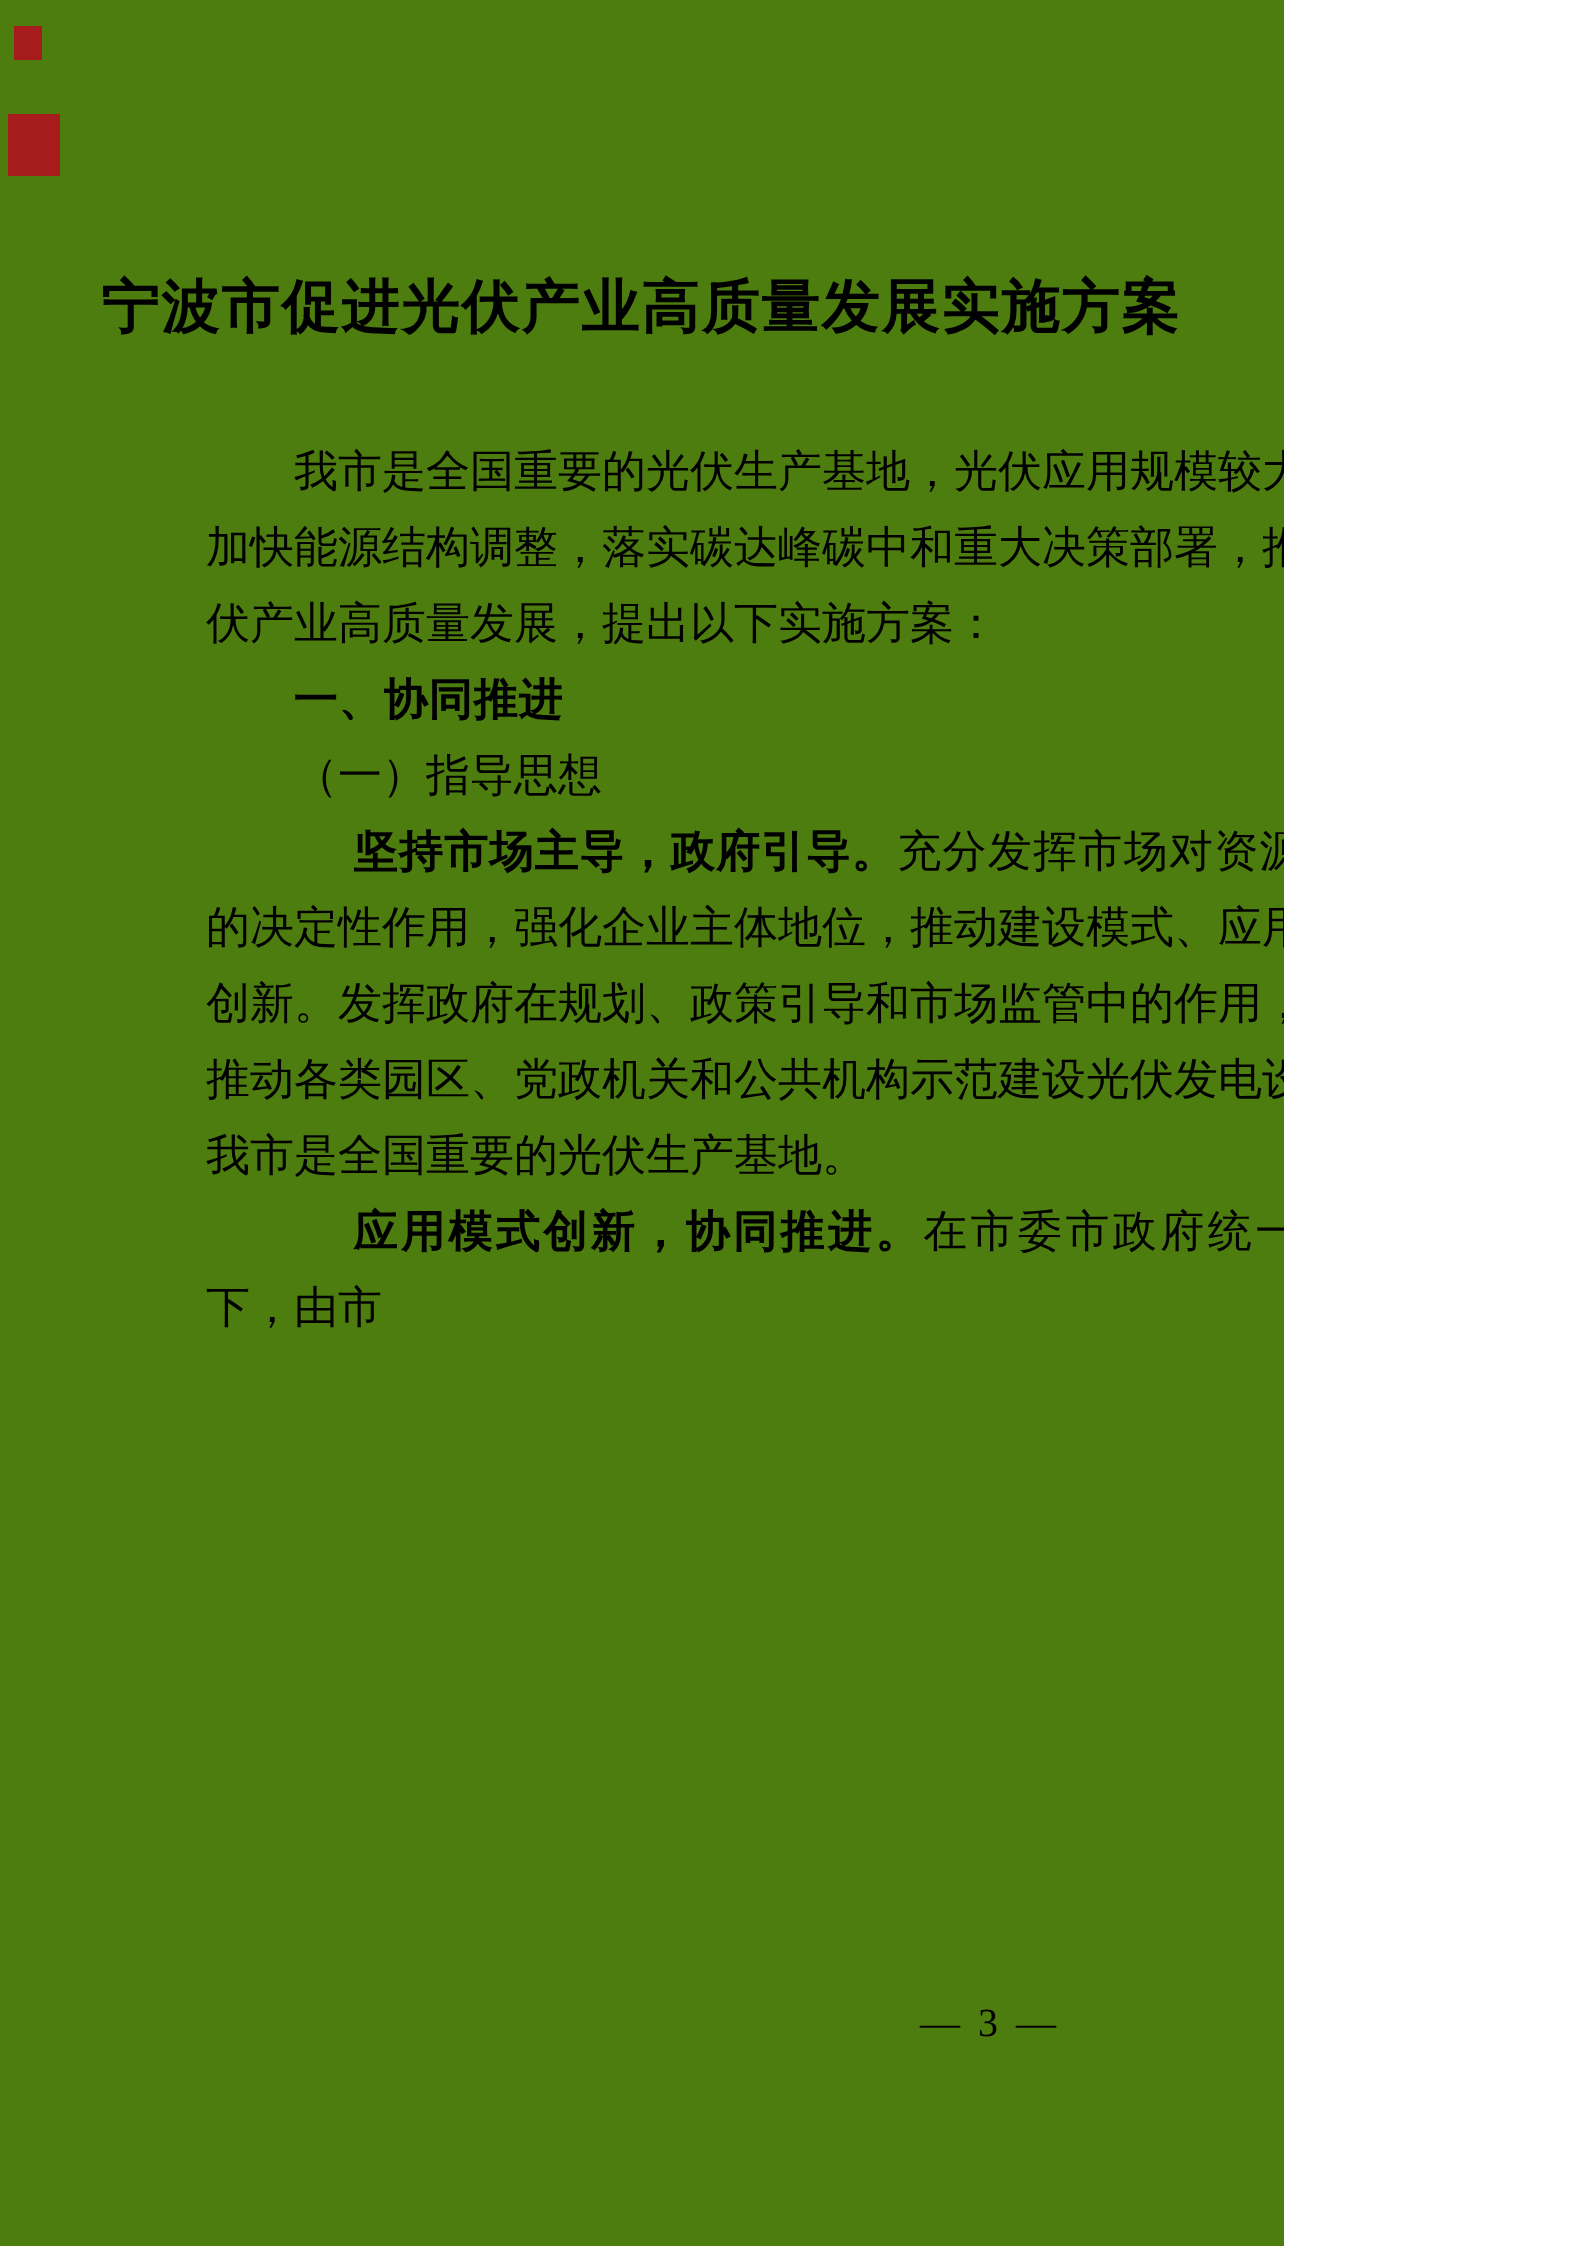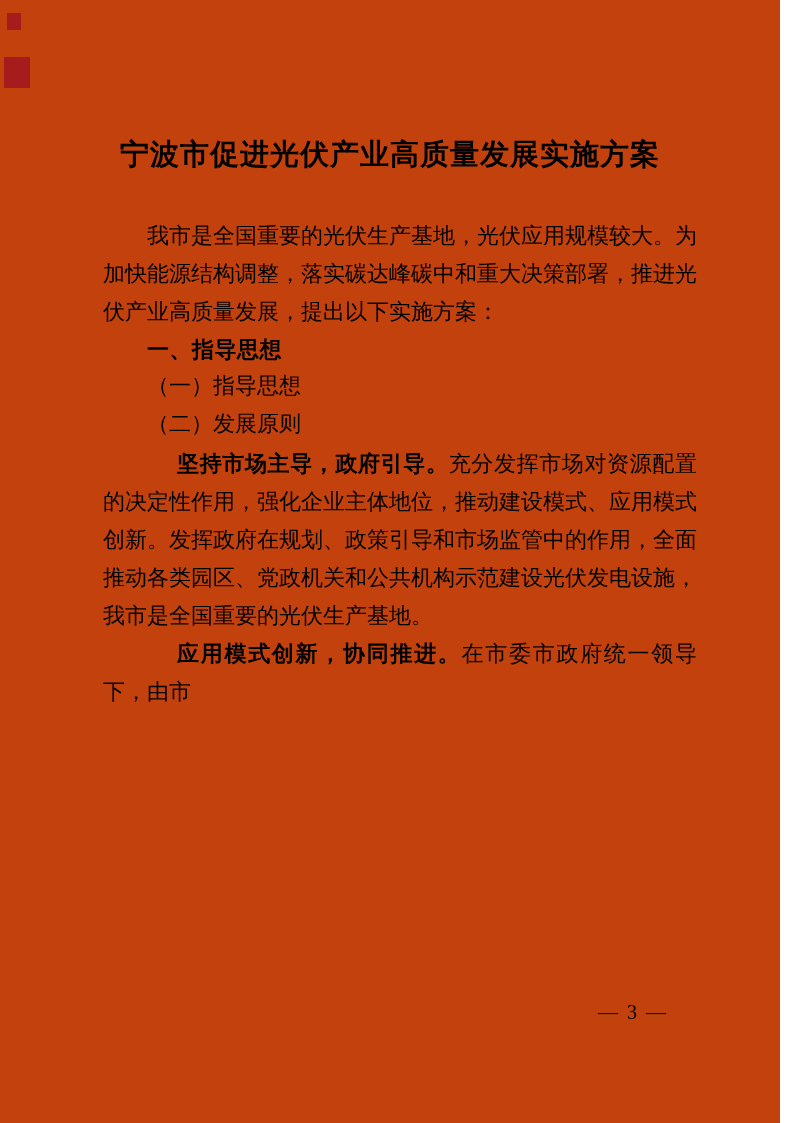--- a/index.html
+++ b/index.html
@@ -2,23 +2,23 @@
 <html><head>
 <meta charset="utf-8">
 <style>
   html, body {
     margin: 0;
     padding: 0;
     background: #ffffff;
   }
   .page {
     position: relative;
-    width: 780px;
+    width: 642px;
     height: 1123px;
-    background: #c2410c;
+    background: #4d7c0f;
     color: #000000;
     font-family: "Liberation Serif", serif;
     overflow: hidden;
   }
   .red-mark {
     position: absolute;
     background: #a61b1b;
   }
   .red-mark-1 {
     left: 7px;
@@ -59,21 +59,21 @@
     margin: 0;
     padding: 0;
     text-indent: 2em;
   }
   .heading-l1 {
     font-weight: bold;
     font-family: "Liberation Sans", sans-serif;
     letter-spacing: 0.5px;
   }
   .heading-l2 {
-    font-family: Liberation Mono, monospace;
+    font-family: Liberation Serif, serif;
   }
   .lead {
     font-weight: bold;
     margin-left: 30px;
   }
   .pageno {
     position: absolute;
     top: 1000px;
     right: 112px;
     font-size: 20px;
@@ -89,26 +89,25 @@
 
   <div class="red-mark red-mark-1"></div>
   <div class="red-mark red-mark-2"></div>
 
   <h1 class="title">宁波市促进光伏产业高质量发展实施方案</h1>
 
   <div class="content">
 
     <p>我市是全国重要的光伏生产基地，光伏应用规模较大。为加快能源结构调整，落实碳达峰碳中和重大决策部署，推进光伏产业高质量发展，提出以下实施方案：</p>
 
-    <p class="heading-l1">一、指导思想</p>
+    <p class="heading-l1">一、协同推进</p>
 
     <p class="heading-l2">（一）指导思想</p>
 
 
-    <p class="heading-l2">（二）发展原则</p>
 
     <p><span class="lead">坚持市场主导，政府引导。</span><span>充分发挥市场对资源配置的决定性作用，强化企业主体地位，推动建设模式、应用模式创新。发挥政府在规划、政策引导和市场监管中的作用，全面推动各类园区、党政机关和公共机构示范建设光伏发电设施，我市是全国重要的光伏生产基地。</span></p>
 
     <p><span class="lead">应用模式创新，协同推进。</span><span>在市委市政府统一领导下，由市</span></p>
 
   </div>
 
   <div class="pageno">— 3 —</div>
 
 </div>

